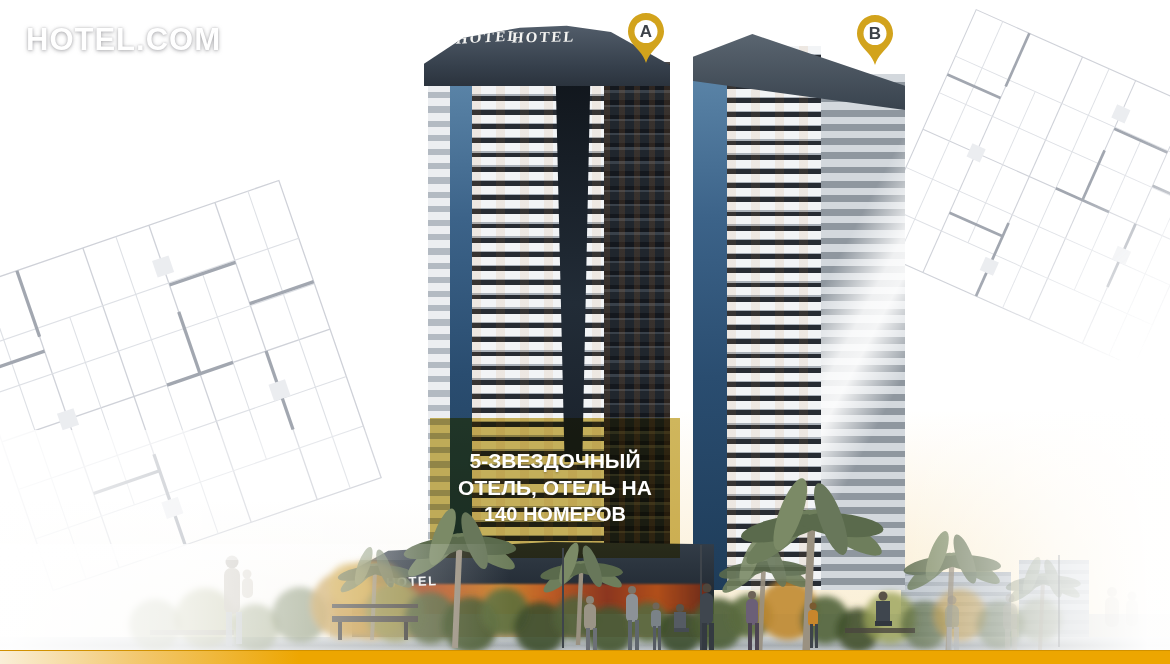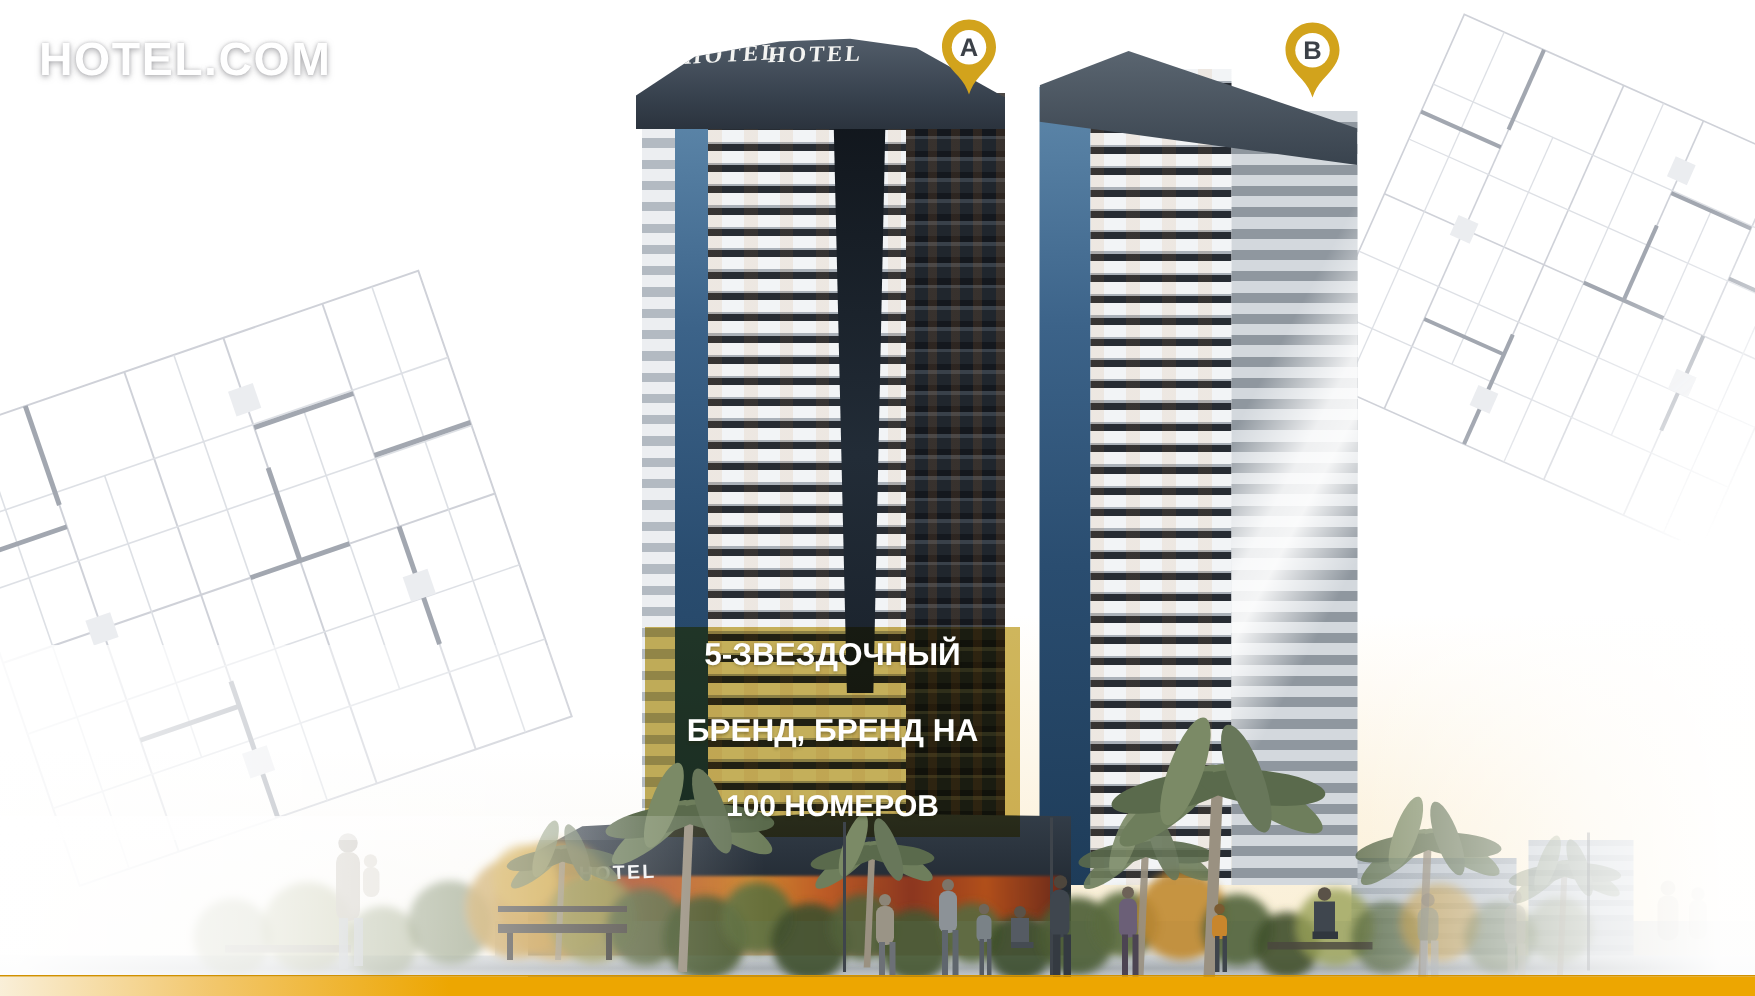--- a/index.html
+++ b/index.html
@@ -77,21 +77,21 @@
   .sidewalk{left:0;top:637px;width:1170px;height:14px;
     background:linear-gradient(180deg,#cdd2d6,#a8aeb3 60%,#c2c7cb);}
   .street-svg{left:0;top:0;width:1170px;height:664px;}
 
   
   .tint{left:430px;top:418px;width:250px;height:140px;background:#cdb354;
     mix-blend-mode:multiply;opacity:.95;}
   .overlay-text{left:428px;top:420px;width:254px;height:136px;display:flex;
     flex-direction:column;justify-content:center;align-items:center;text-align:center;
     color:#fff;font-weight:bold;font-size:21px;line-height:1.28;
-    text-shadow:0 1px 2px rgba(40,40,10,.35);gap:24px;}
+    text-shadow:0 1px 2px rgba(40,40,10,.35);}
   .overlay-text .l4{font-size:20px;}
 
   
   .fade-left{left:0;top:544px;width:600px;height:108px;background:
     linear-gradient(to right,rgba(255,255,255,.98) 2%,rgba(255,255,255,.8) 30%,rgba(255,255,255,.35) 60%,rgba(255,255,255,0) 85%);}
   .fade-left-up{left:0;top:430px;width:430px;height:130px;background:
     linear-gradient(to right,rgba(255,255,255,.9),rgba(255,255,255,.3) 70%,rgba(255,255,255,0));}
   .fade-right{right:0;top:360px;width:280px;height:292px;background:
     linear-gradient(to left,rgba(255,255,255,.97) 8%,rgba(255,255,255,.7) 40%,rgba(255,255,255,0) 95%);}
 
@@ -371,22 +371,22 @@
         <circle cx="1112" cy="592" r="5" fill="#9a948a"></circle>
           <rect x="1105" y="597" width="14" height="30" rx="6" fill="#a5a096"></rect>
         <circle cx="1132" cy="596" r="4.5" fill="#9a948a"></circle>
           <rect x="1126" y="600" width="12" height="26" rx="5" fill="#ada89e"></rect>
       </g>
     </g>
   </svg>
 
   <div class="abs overlay-text">
     <span>5-ЗВЕЗДОЧНЫЙ</span>
-    <span>БРЕНД, БРЕНД НА</span>
-    <span class="l4">100 НОМЕРОВ</span>
+    <span>ОТЕЛЬ, ОТЕЛЬ НА</span>
+    <span class="l4">140 НОМЕРОВ</span>
   </div>
 
   <div class="abs fade-left-up"></div>
   <div class="abs fade-left"></div>
   <div class="abs fade-right"></div>
 
   <div class="abs amber-bar"></div>
 
   <div class="abs logo">HOTEL.COM</div>
 

